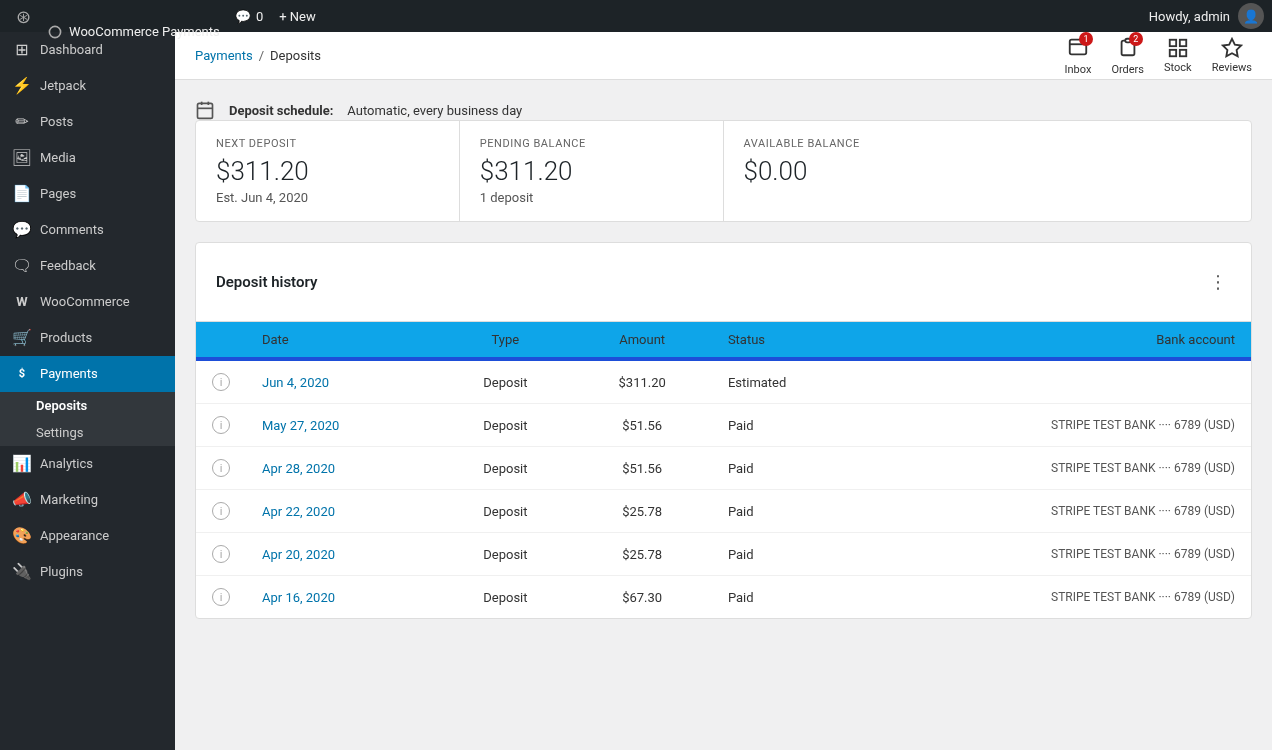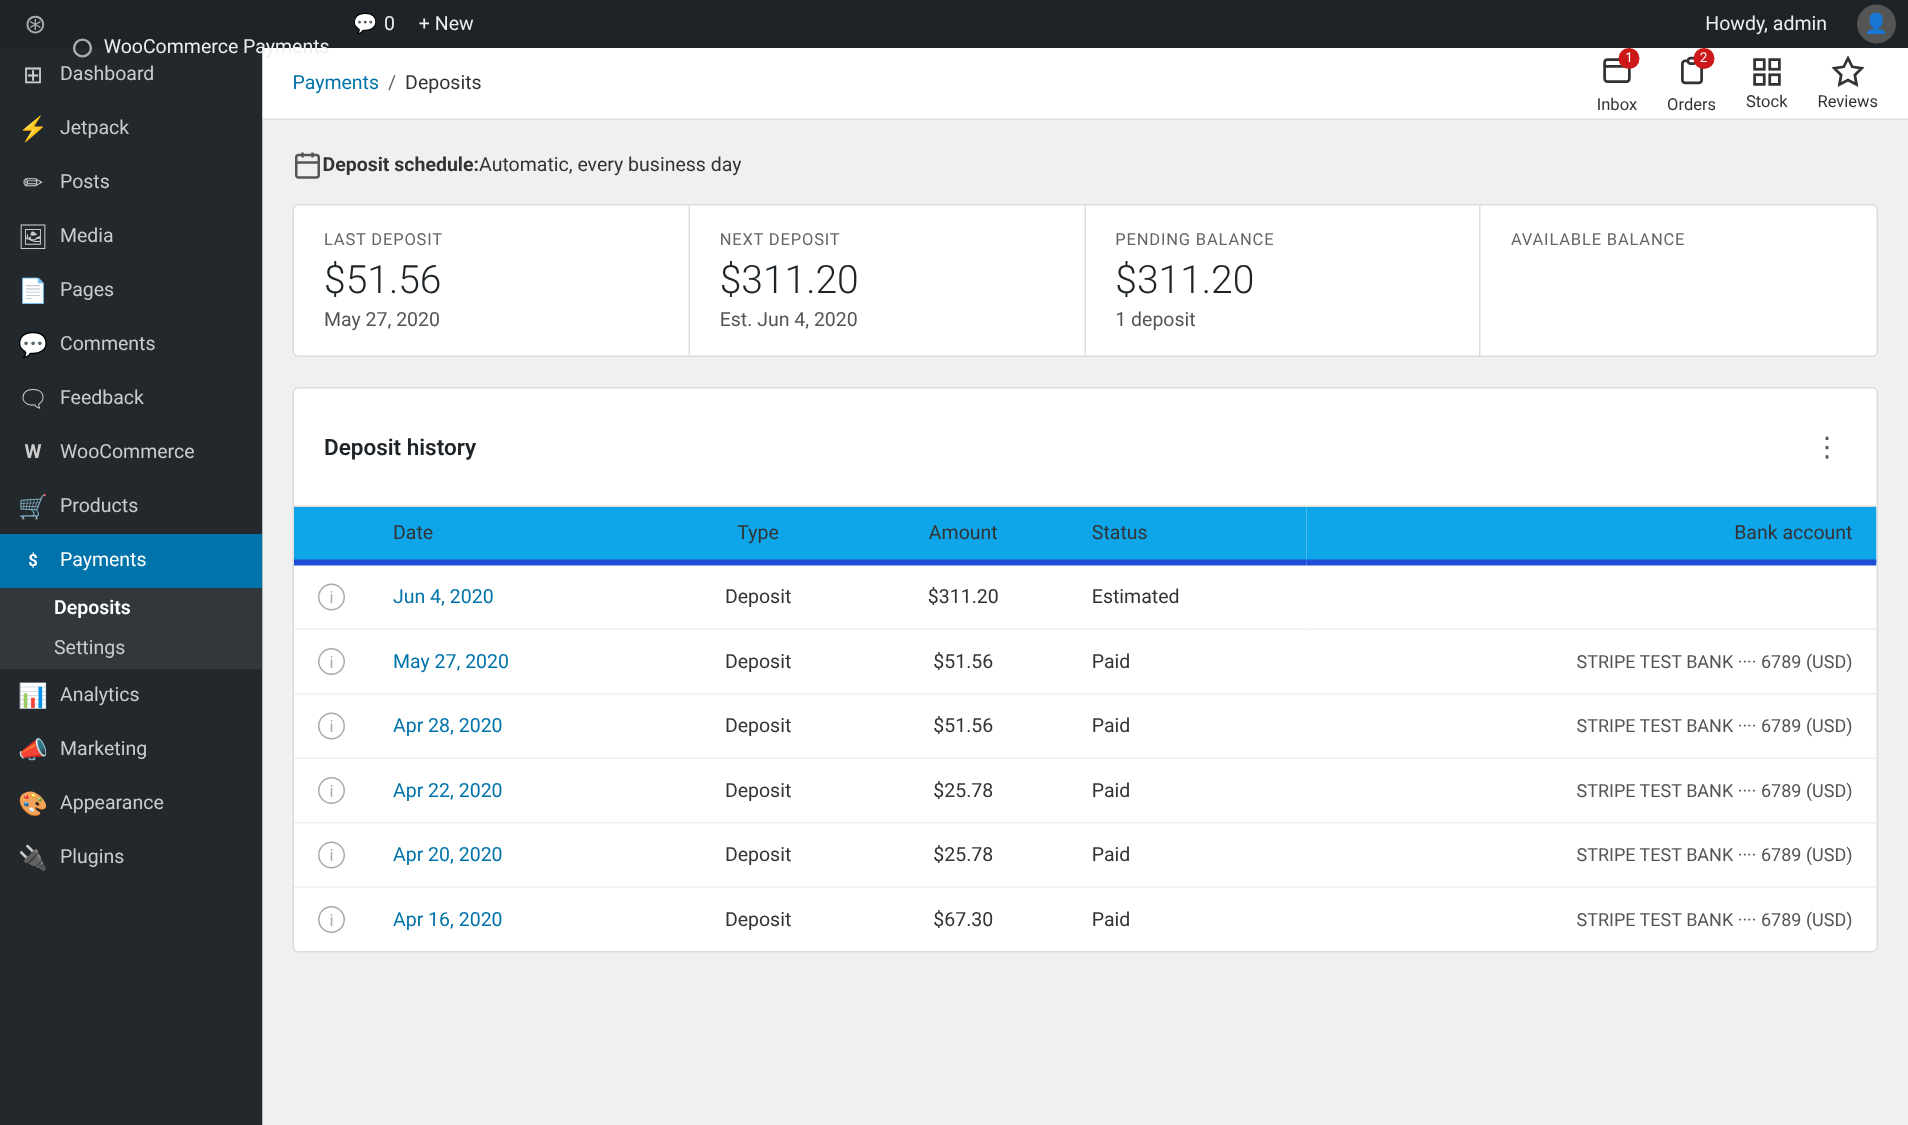--- a/index.html
+++ b/index.html
@@ -15,21 +15,21 @@
       padding: 0 8px;
       gap: 0;
       flex-shrink: 0;
       z-index: 100;
     }
     .admin-bar-logo { color: #aaa; font-size: 18px; padding: 0 8px; }
     .admin-bar-site { display: flex; align-items: center; gap: 6px; padding: 0 8px; color: #eee; font-size: 13px; margin-top: 31px; }
     .admin-bar-site svg { width: 16px; height: 16px; fill: #aaa; }
     .admin-bar-comments { display: flex; align-items: center; gap: 4px; padding: 0 8px; color: #eee; font-size: 13px; }
     .admin-bar-new { display: flex; align-items: center; gap: 4px; padding: 0 8px; color: #eee; font-size: 13px; }
-    .admin-bar-right { margin-left: auto; display: flex; align-items: center; gap: 20px; color: #eee; font-size: 13px; }
+    .admin-bar-right { margin-left: auto; display: flex; align-items: center; gap: 8px; color: #eee; font-size: 13px; }
     .admin-bar-avatar { width: 26px; height: 26px; background: #555; border-radius: 50%; display: flex; align-items: center; justify-content: center; }
 
     
     .app-body { display: flex; flex: 1; overflow: hidden; }
 
     
     .sidebar {
       width: 175px;
       background: #23282d;
       color: #ccc;
@@ -75,21 +75,21 @@
     .breadcrumb-current { color: #333; }
     .top-bar-actions { display: flex; align-items: center; gap: 20px; }
     .top-bar-action { display: flex; flex-direction: column; align-items: center; gap: 2px; cursor: pointer; color: #333; font-size: 11px; position: relative; }
     .top-bar-action svg { width: 22px; height: 22px; }
     .badge { position: absolute; top: -4px; right: -4px; background: #cc1818; color: #fff; border-radius: 50%; width: 14px; height: 14px; font-size: 9px; display: flex; align-items: center; justify-content: center; }
 
     
     .page-content { flex: 1; overflow-y: auto; padding: 20px; }
 
     
-    .deposit-schedule { display: flex; align-items: center; gap: 0; margin-bottom: 16px; font-size: 13px; color: #333; }
+    .deposit-schedule { display: flex; align-items: center; gap: 14px; margin-bottom: 0; font-size: 13px; color: #333; }
     .deposit-schedule svg { width: 20px; height: 20px; color: #555; }
     .deposit-schedule-label { font-weight: 700; }
 
     
     .stats-grid { display: grid; grid-template-columns: repeat(4, 1fr); background: #fff; border: 1px solid #ddd; border-radius: 4px; margin-bottom: 20px; }
     .stat-card { padding: 16px 20px; border-right: 1px solid #ddd; }
     .stat-card:last-child { border-right: none; }
     .stat-label { font-size: 11px; color: #666; text-transform: uppercase; letter-spacing: 0.05em; margin-bottom: 6px; }
     .stat-value { font-size: 26px; font-weight: 300; color: #1d2327; margin-bottom: 4px; }
     .stat-sub { font-size: 13px; color: #555; }
@@ -255,36 +255,32 @@
             <line x1="16" y1="2" x2="16" y2="6"></line>
             <line x1="8" y1="2" x2="8" y2="6"></line>
             <line x1="3" y1="10" x2="21" y2="10"></line>
           </svg>
         <span class="deposit-schedule-label">Deposit schedule:</span>
         <span>Automatic, every business day</span>
       </div>
 
       <div class="stats-grid">
         <div class="stat-card">
-          <div class="stat-label">LAST DEPOSIT</div>
-          <div class="stat-value">$51.56</div>
-          <div class="stat-sub">May 27, 2020</div>
-        </div>
-        <div class="stat-card">
           <div class="stat-label">NEXT DEPOSIT</div>
           <div class="stat-value">$311.20</div>
           <div class="stat-sub">Est. Jun 4, 2020</div>
         </div>
         <div class="stat-card">
           <div class="stat-label">PENDING BALANCE</div>
           <div class="stat-value">$311.20</div>
           <div class="stat-sub">1 deposit</div>
         </div>
         <div class="stat-card">
           <div class="stat-label">AVAILABLE BALANCE</div>
+          <div class="stat-value">$0.00</div>
           <div class="stat-sub"></div>
         </div>
       </div>
 
       <div class="table-card">
         <div class="table-header">
           <span class="table-title">Deposit history</span>
           <button class="table-menu-btn">⋮</button>
         </div>
         <table>

